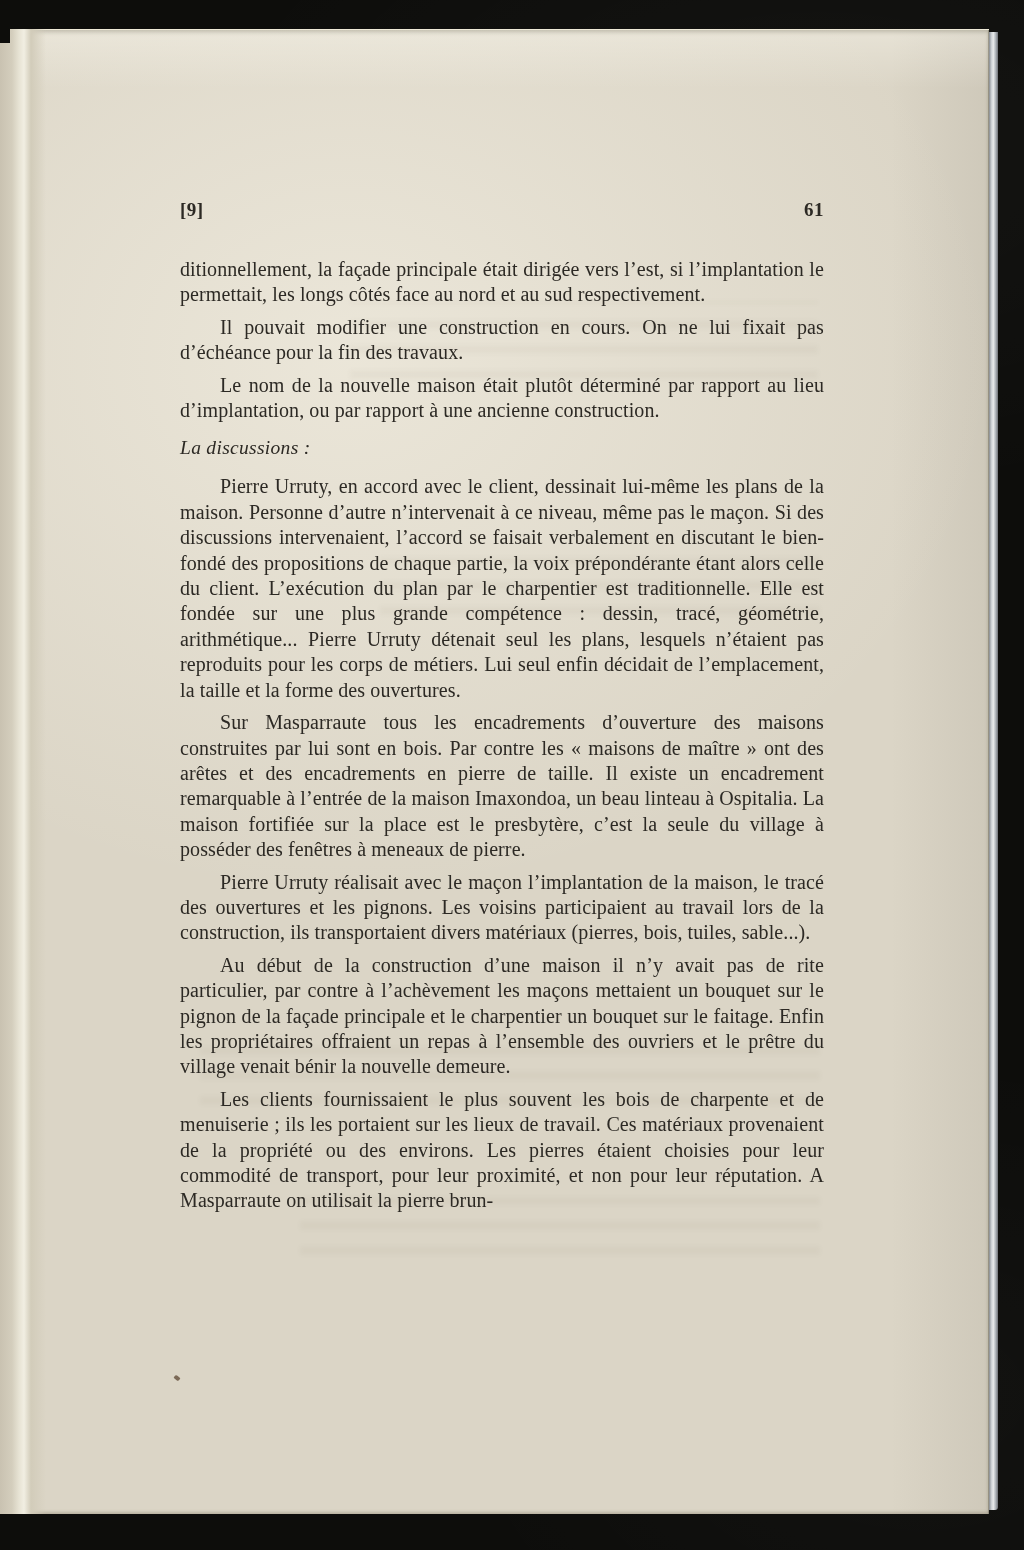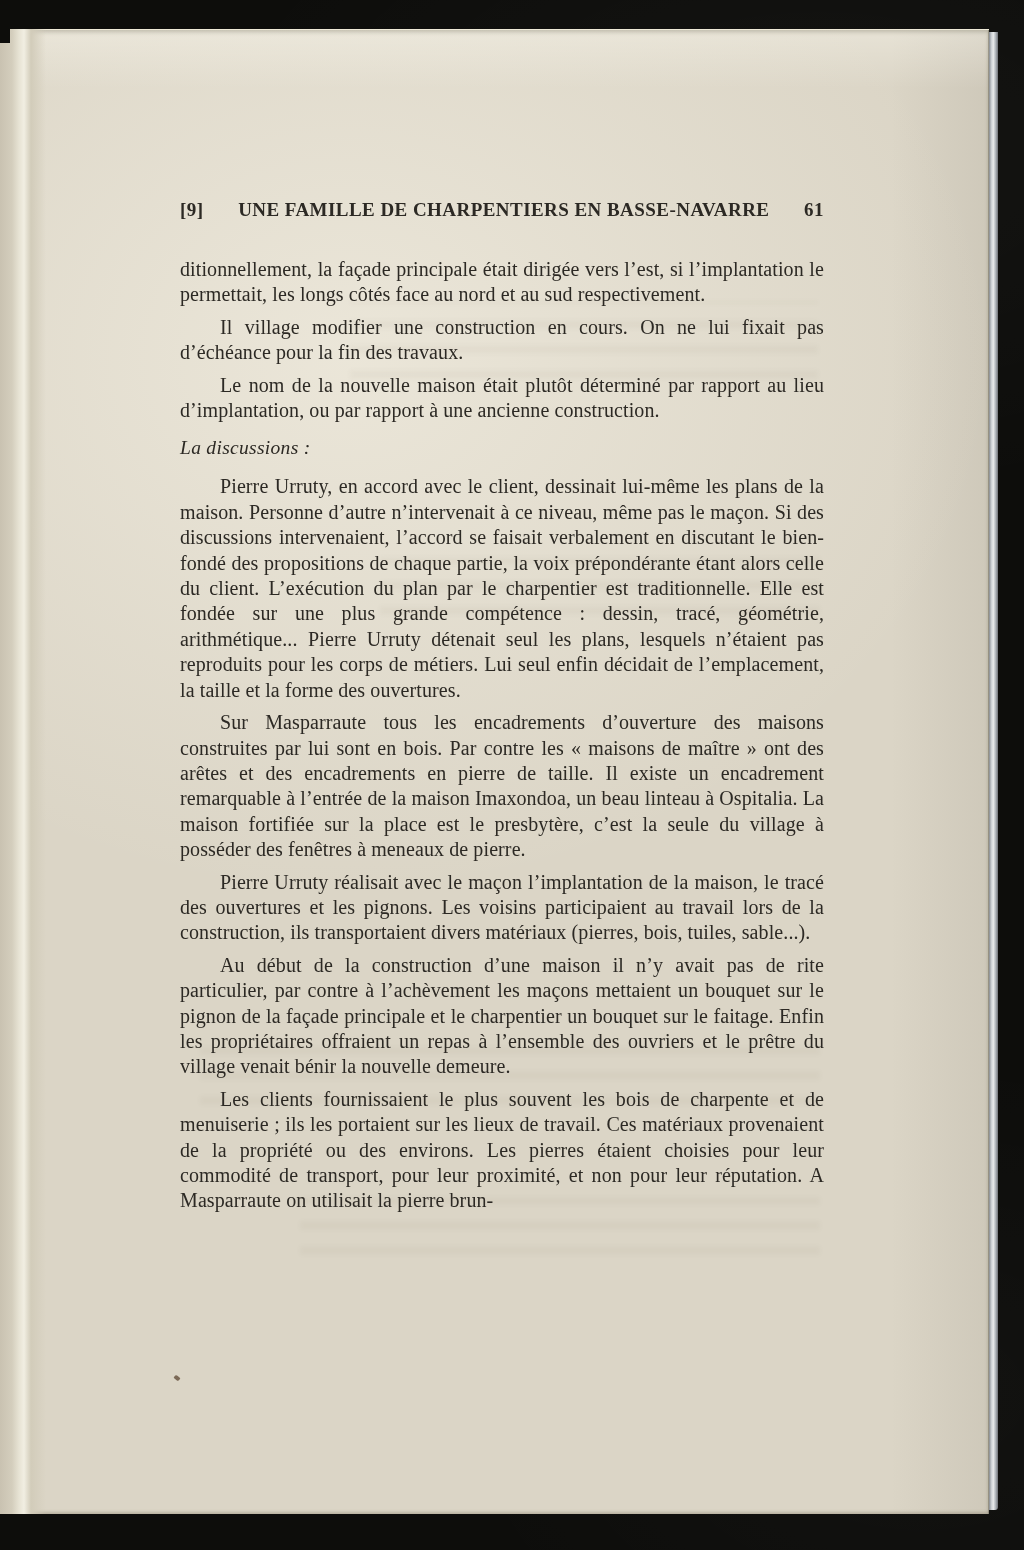--- a/index.html
+++ b/index.html
@@ -130,26 +130,25 @@
   <div class="page-top-notch"></div>
 
   <div class="bleed b1"></div>
   <div class="bleed b2"></div>
   <div class="bleed b3"></div>
   <div class="bleed b4"></div>
 
   <div class="content">
     <div class="running-head">
       <span class="head-ref">[9]</span>
-      <span class="head-title">UNE FAMILLE DE CHARPENTIERS EN BASSE-NAVARRE</span>
       <span class="head-folio">61</span>
     </div>
 
     <p class="continuation">ditionnellement, la façade principale était dirigée vers l’est, si l’implantation le permettait, les longs côtés face au nord et au sud respectivement.</p>
-    <p>Il village modifier une construction en cours. On ne lui fixait pas d’échéance pour la fin des travaux.</p>
+    <p>Il pouvait modifier une construction en cours. On ne lui fixait pas d’échéance pour la fin des travaux.</p>
     <p>Le nom de la nouvelle maison était plutôt déterminé par rapport au lieu d’implantation, ou par rapport à une ancienne construction.</p>
 
     <h3 class="subheading">La discussions :</h3>
 
     <p>Pierre Urruty, en accord avec le client, dessinait lui-même les plans de la maison. Personne d’autre n’intervenait à ce niveau, même pas le maçon. Si des discussions intervenaient, l’accord se faisait verbalement en discutant le bien-fondé des propositions de chaque partie, la voix prépondérante étant alors celle du client. L’exécution du plan par le charpentier est traditionnelle. Elle est fondée sur une plus grande compétence : dessin, tracé, géométrie, arithmétique... Pierre Urruty détenait seul les plans, lesquels n’étaient pas reproduits pour les corps de métiers. Lui seul enfin décidait de l’emplacement, la taille et la forme des ouvertures.</p>
     <p>Sur Masparraute tous les encadrements d’ouverture des maisons construites par lui sont en bois. Par contre les « maisons de maître » ont des arêtes et des encadrements en pierre de taille. Il existe un encadrement remarquable à l’entrée de la maison Imaxondoa, un beau linteau à Ospitalia. La maison fortifiée sur la place est le presbytère, c’est la seule du village à posséder des fenêtres à meneaux de pierre.</p>
     <p>Pierre Urruty réalisait avec le maçon l’implantation de la maison, le tracé des ouvertures et les pignons. Les voisins participaient au travail lors de la construction, ils transportaient divers matériaux (pierres, bois, tuiles, sable...).</p>
     <p>Au début de la construction d’une maison il n’y avait pas de rite particulier, par contre à l’achèvement les maçons mettaient un bouquet sur le pignon de la façade principale et le charpentier un bouquet sur le faitage. Enfin les propriétaires offraient un repas à l’ensemble des ouvriers et le prêtre du village venait bénir la nouvelle demeure.</p>
     <p>Les clients fournissaient le plus souvent les bois de charpente et de menuiserie ; ils les portaient sur les lieux de travail. Ces matériaux provenaient de la propriété ou des environs. Les pierres étaient choisies pour leur commodité de transport, pour leur proximité, et non pour leur réputation. A Masparraute on utilisait la pierre brun-</p>
   </div>

